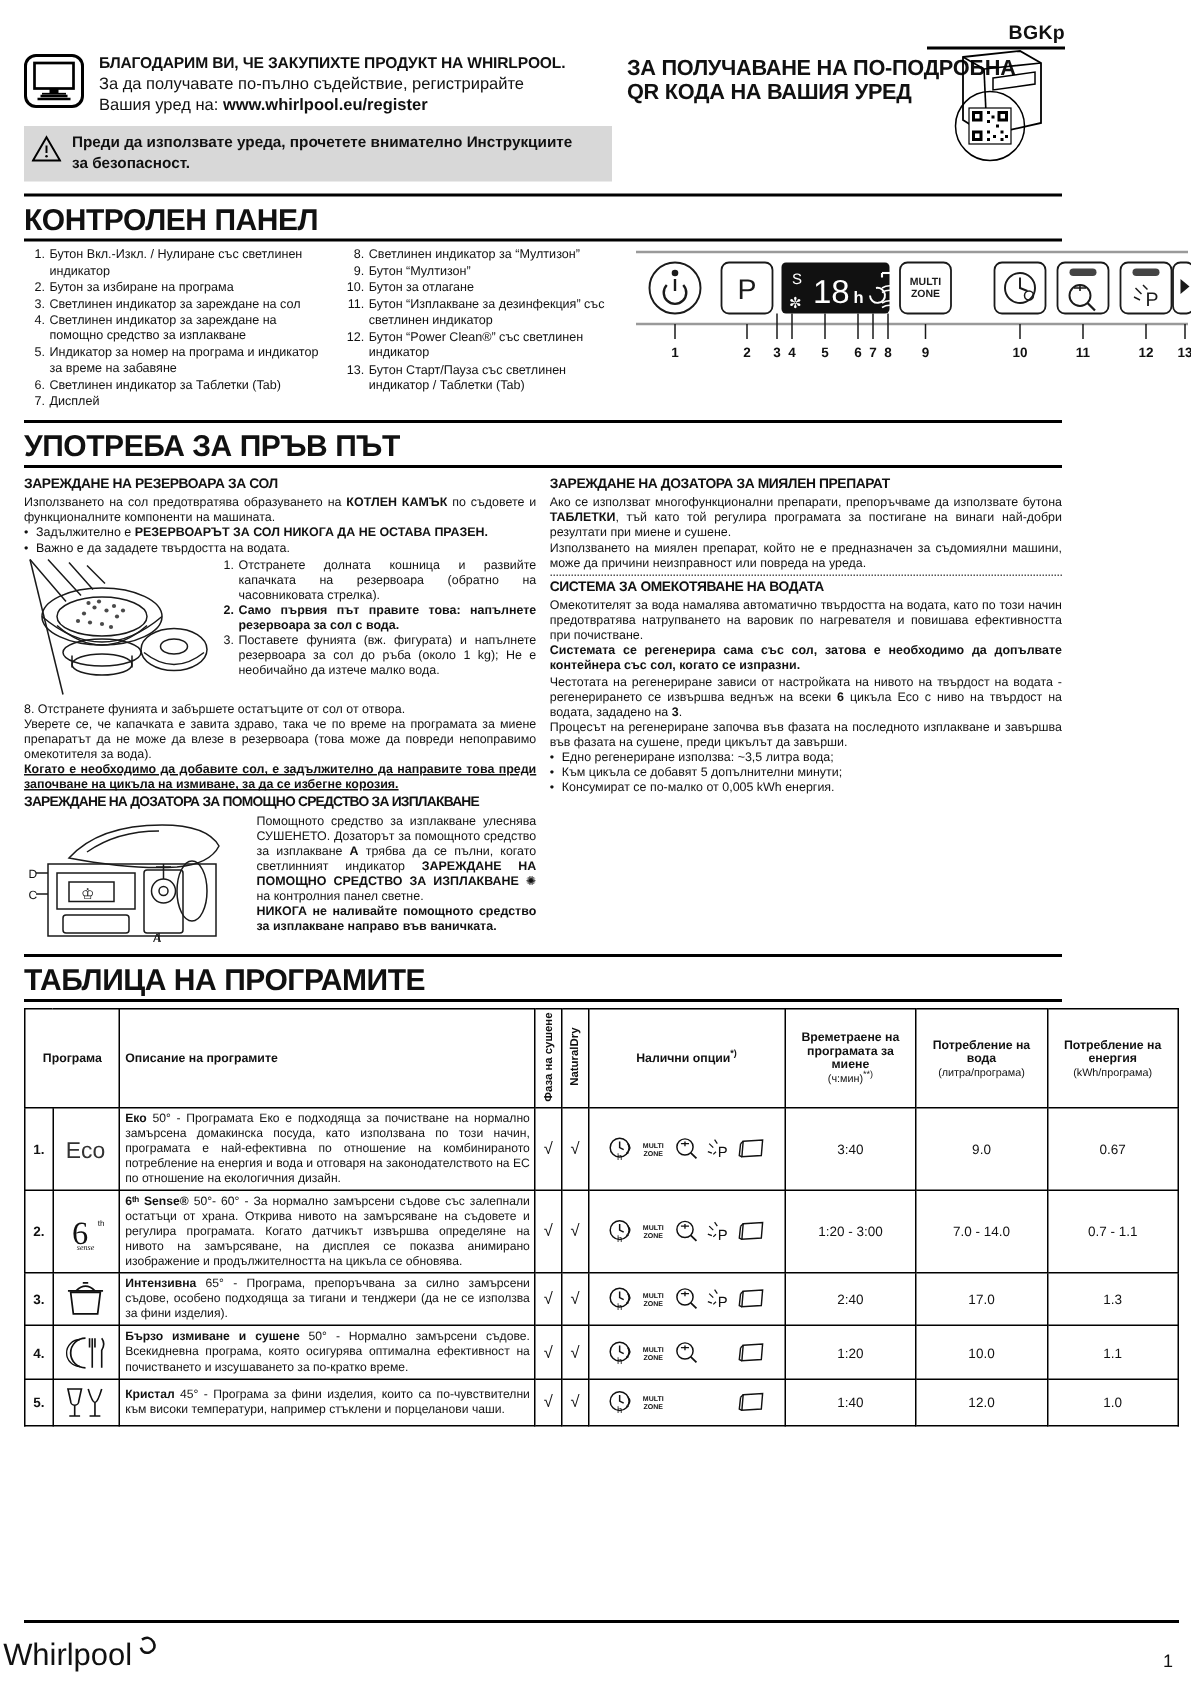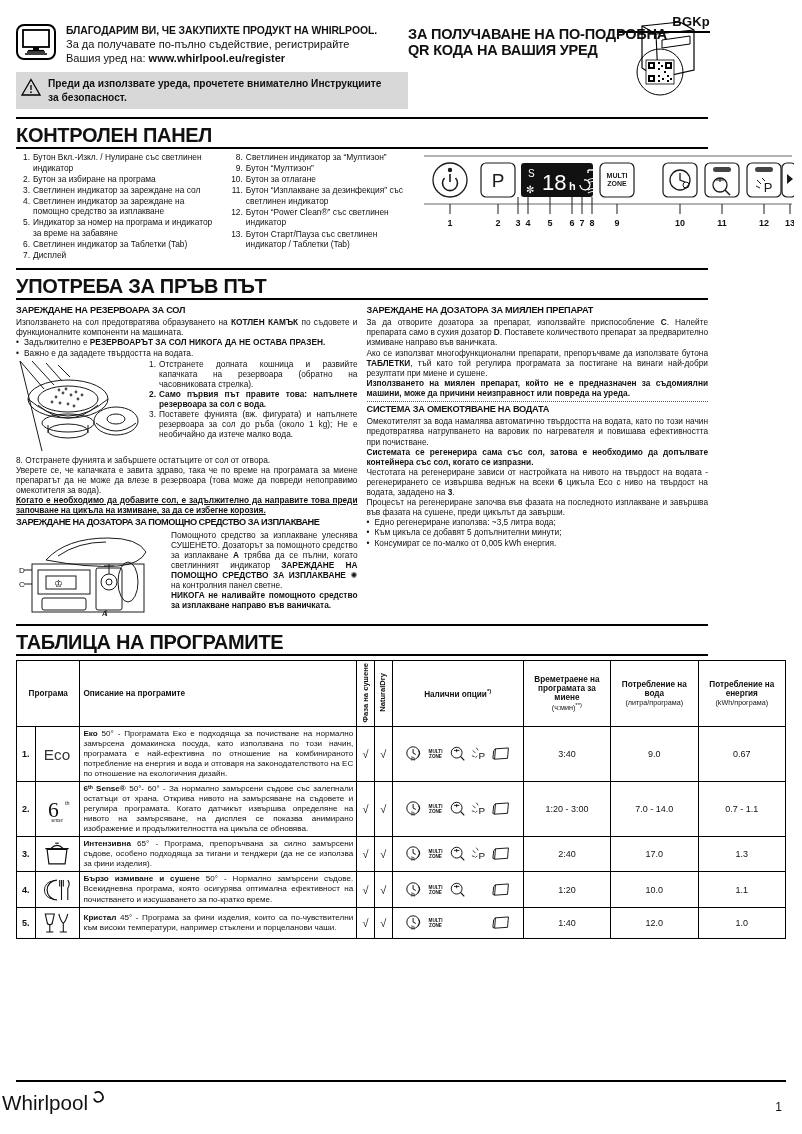--- a/index.html
+++ b/index.html
@@ -15,21 +15,21 @@
   .page { position:relative; width:724px; height:1134px; padding: 18px 16px 0 16px; }
 
   
   .corner-code {
     position:absolute; right:14px; top:14px;
     font-size:13px; font-weight:bold; letter-spacing:.2px;
   }
   .corner-rule { position:absolute; right:14px; top:31px; width:92px; border-top:2px solid #000; }
 
   
-  .hdr { display:flex; margin-top:6px;justify-content:flex-end; }
+  .hdr { display:flex; gap:10px; margin-top:18px;justify-content:flex-end; }
   .hdr-left { width:404px; }
   .hdr-right { width:368px; position:relative; }
 
   .thanks { display:flex; gap:10px; align-items:flex-start; }
   .monitor-ico { width:40px; height:36px; flex:0 0 40px; }
   .thanks-txt { font-size:11px; line-height:1.28; }
   .thanks-txt .t1 { font-weight:bold; font-size:10.4px; letter-spacing:-.1px; }
   .thanks-txt .t2 { font-size:11px; }
   .thanks-txt .t3 b { font-weight:bold; }
 
@@ -463,26 +463,23 @@
             <span>Помощното средство за изплакване улеснява СУШЕНЕТО. Дозаторът за помощното средство за изплакване </span><b>A</b><span> трябва да се пълни, когато светлинният индикатор </span><b>ЗАРЕЖДАНЕ НА ПОМОЩНО СРЕДСТВО ЗА ИЗПЛАКВАНЕ</b> <span>✺</span><span> на контролния панел светне.</span>
           </p>
           <p style="font-weight:bold;">НИКОГА не наливайте помощното средство за изплакване направо във ваничката.</p>
         </div>
       </div>
     </div>
 
     <div class="col">
       <h3>ЗАРЕЖДАНЕ НА ДОЗАТОРА ЗА МИЯЛЕН ПРЕПАРАТ</h3>
       <p>
-        <span>За да отворите дозатора за препарат, използвайте приспособление </span><b>C</b><span>. Налейте препарата само в сухия дозатор </span><b>D</b><span>. Поставете количеството препарат за предварително измиване направо във ваничката.</span>
-      </p>
-      <p>
         <span>Ако се използват многофункционални препарати, препоръчваме да използвате бутона </span><b>ТАБЛЕТКИ</b><span>, тъй като той регулира програмата за постигане на винаги най-добри резултати при миене и сушене.</span>
       </p>
-      <p style="font-weight:bold;">Използването на миялен препарат, който не е предназначен за съдомиялни машини, може да причини неизправност или повреда на уреда.</p>
+      <p style="font-weight:normal;">Използването на миялен препарат, който не е предназначен за съдомиялни машини, може да причини неизправност или повреда на уреда.</p>
 
       <div class="dots"></div>
 
       <h3>СИСТЕМА ЗА ОМЕКОТЯВАНЕ НА ВОДАТА</h3>
       <p>Омекотителят за вода намалява автоматично твърдостта на водата, като по този начин предотвратява натрупването на варовик по нагревателя и повишава ефективността при почистване.</p>
       <p style="font-weight:bold;">Системата се регенерира сама със сол, затова е необходимо да допълвате контейнера със сол, когато се изпразни.</p>
       <p>
         <span>Честотата на регенериране зависи от настройката на нивото на твърдост на водата - регенерирането се извършва веднъж на всеки </span><b>6</b><span> цикъла Eco с ниво на твърдост на водата, зададено на </span><b>3</b><span>.</span>
       </p>
       <p>Процесът на регенериране започва във фазата на последното изплакване и завършва във фазата на сушене, преди цикълът да завърши.</p>

